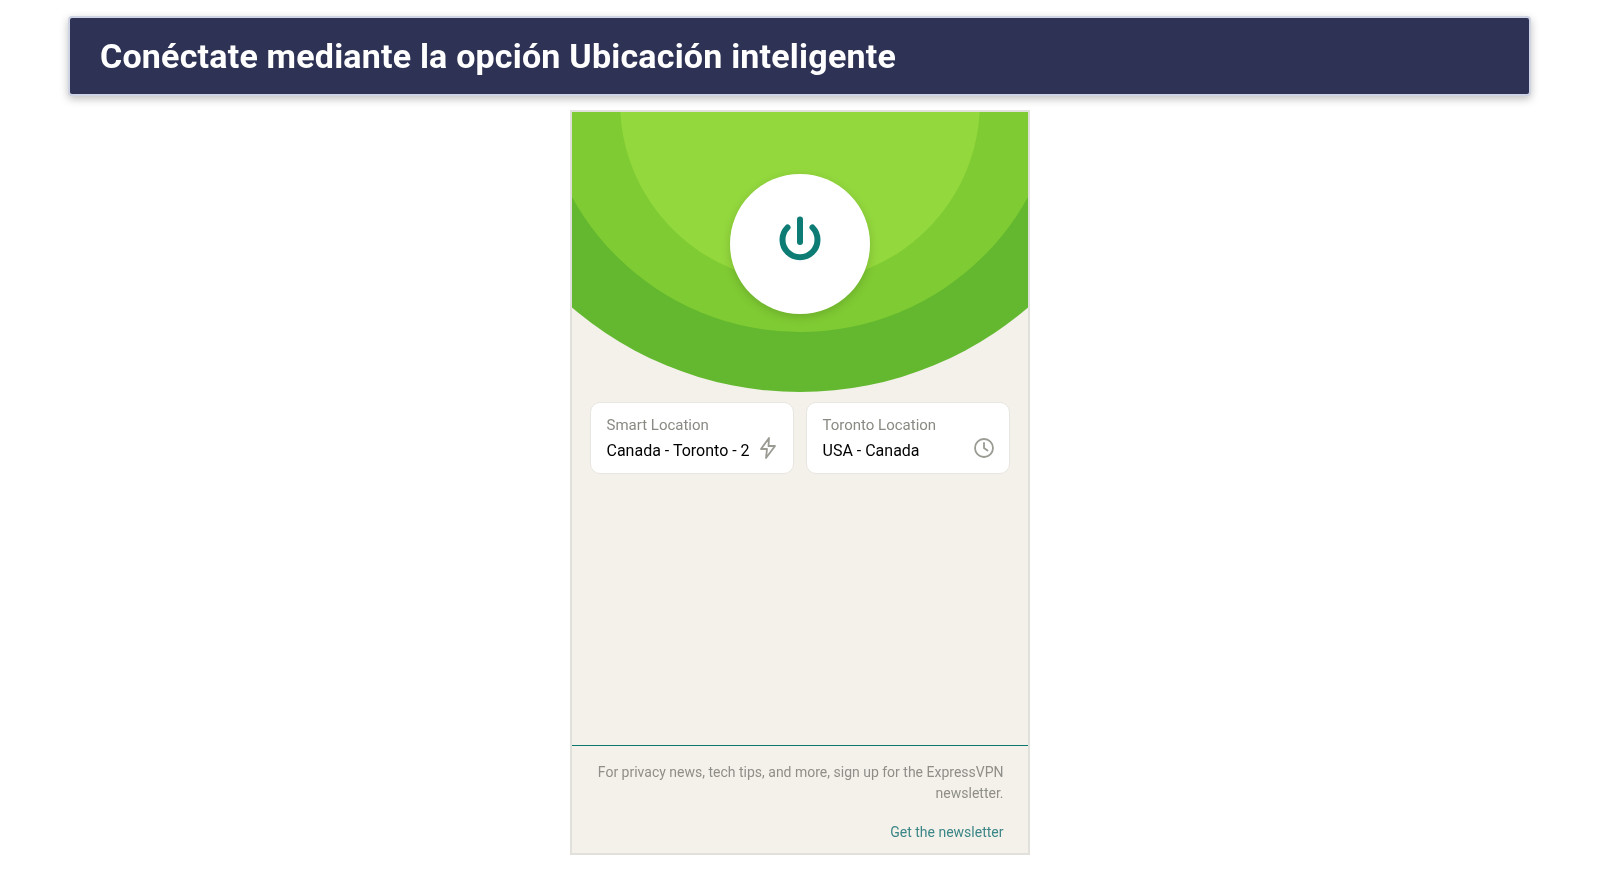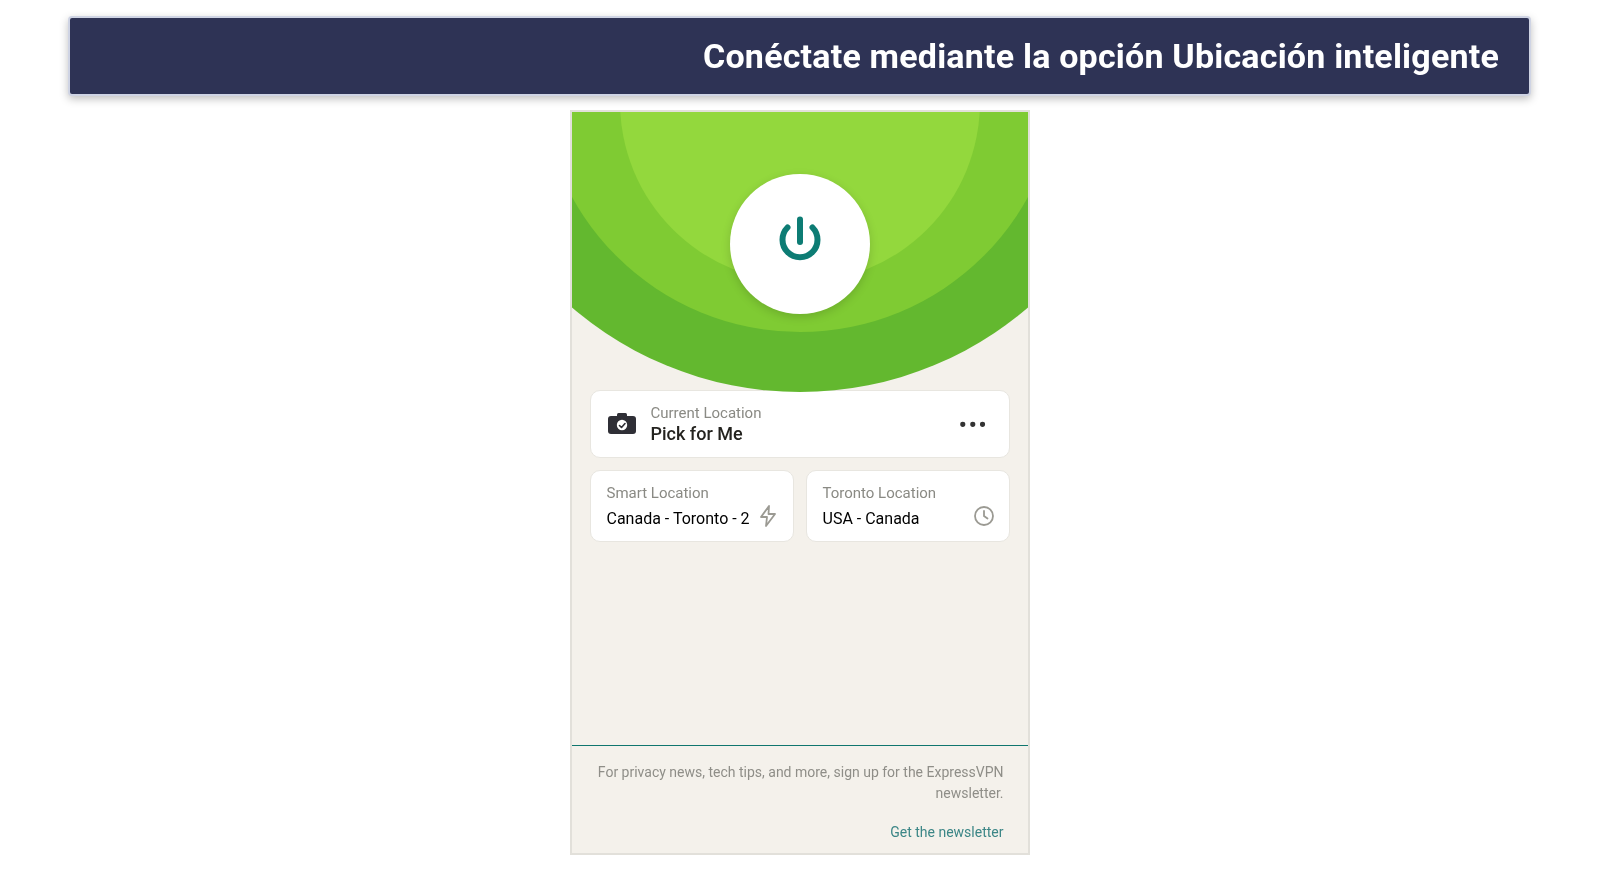--- a/index.html
+++ b/index.html
@@ -16,21 +16,21 @@
       left: 68px;
       right: 68px;
       background: #2e3355;
       border: 2px solid #cfd4e4;
       border-radius: 4px;
       box-shadow: 0 3px 8px rgba(0,0,0,0.25);
       padding: 18px 30px;
       color: #ffffff;
       font-size: 34px;
       font-weight: 700;
-      text-align: right;
+      text-align: left;
       letter-spacing: 0.2px;
     }
     .app-window {
       position: absolute;
       top: 110px;
       left: 50%;
       transform: translateX(-50%);
       width: 460px;
       height: 745px;
       background: #f4f1eb;
@@ -182,35 +182,20 @@
         </svg>
       </span>
     </div>
   </div>
 
   <div class="status-area">
     <div class="status-text">Connected</div>
   </div>
 
   <div class="cards">
-    <div class="card card-current">
-      <span class="cam-icon">
-        <svg width="30" height="22" viewBox="0 0 30 22">
-          <rect x="1" y="3" width="28" height="18" rx="3" fill="#2f2f36"></rect>
-          <rect x="10" y="0" width="10" height="5" rx="1.5" fill="#2f2f36"></rect>
-          <circle cx="15" cy="12" r="5.2" fill="#ffffff"></circle>
-          <path d="M12.5 12.5 L14.5 14.5 L18 10.5" stroke="#2f2f36" stroke-width="1.6" fill="none" stroke-linecap="round" stroke-linejoin="round"></path>
-        </svg>
-      </span>
-      <div class="texts">
-        <div class="label-muted">Current Location</div>
-        <div class="value-strong">Pick for Me</div>
-      </div>
-      <div class="options-btn">•••</div>
-    </div>
 
     <div class="row-two">
       <div class="card">
         <div class="label-muted">Smart Location</div>
         <div class="value-strong">Canada - Toronto - 2</div>
         <span class="corner-icon">
           <svg width="20" height="22" viewBox="0 0 20 22" fill="none" stroke="#9b9a93" stroke-width="1.8" stroke-linejoin="round" stroke-linecap="round">
             <path d="M11 1 L3 12 L9 12 L8 21 L17 9 L10.5 9 Z"></path>
           </svg>
         </span>

